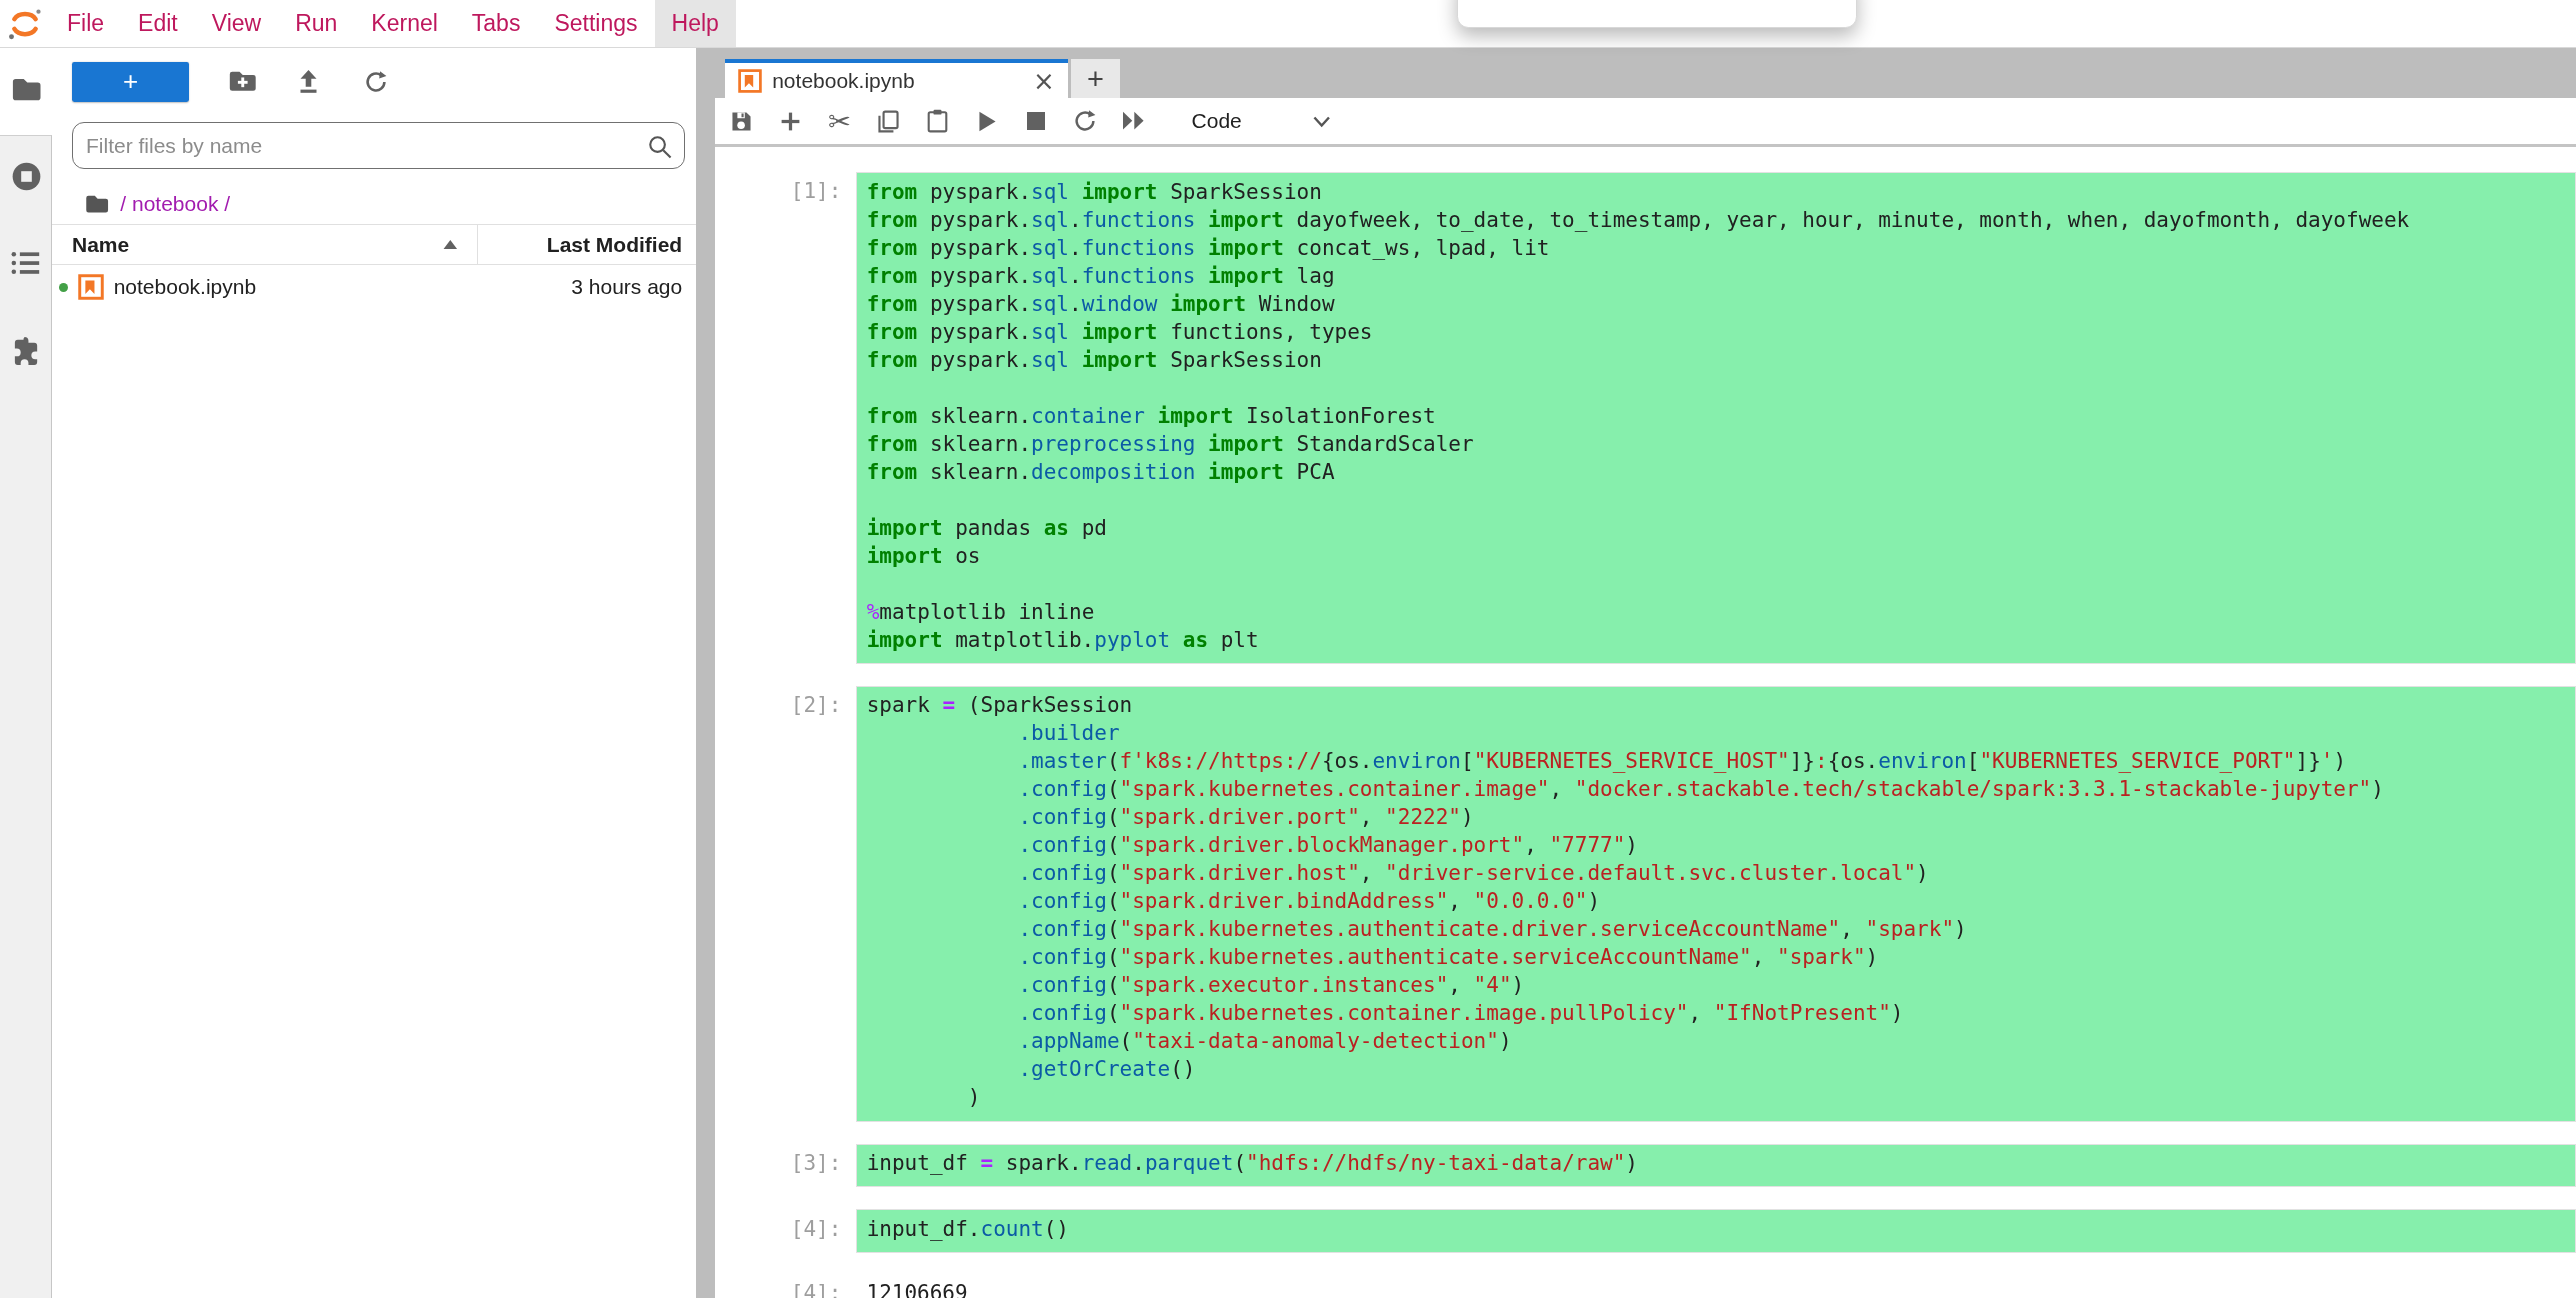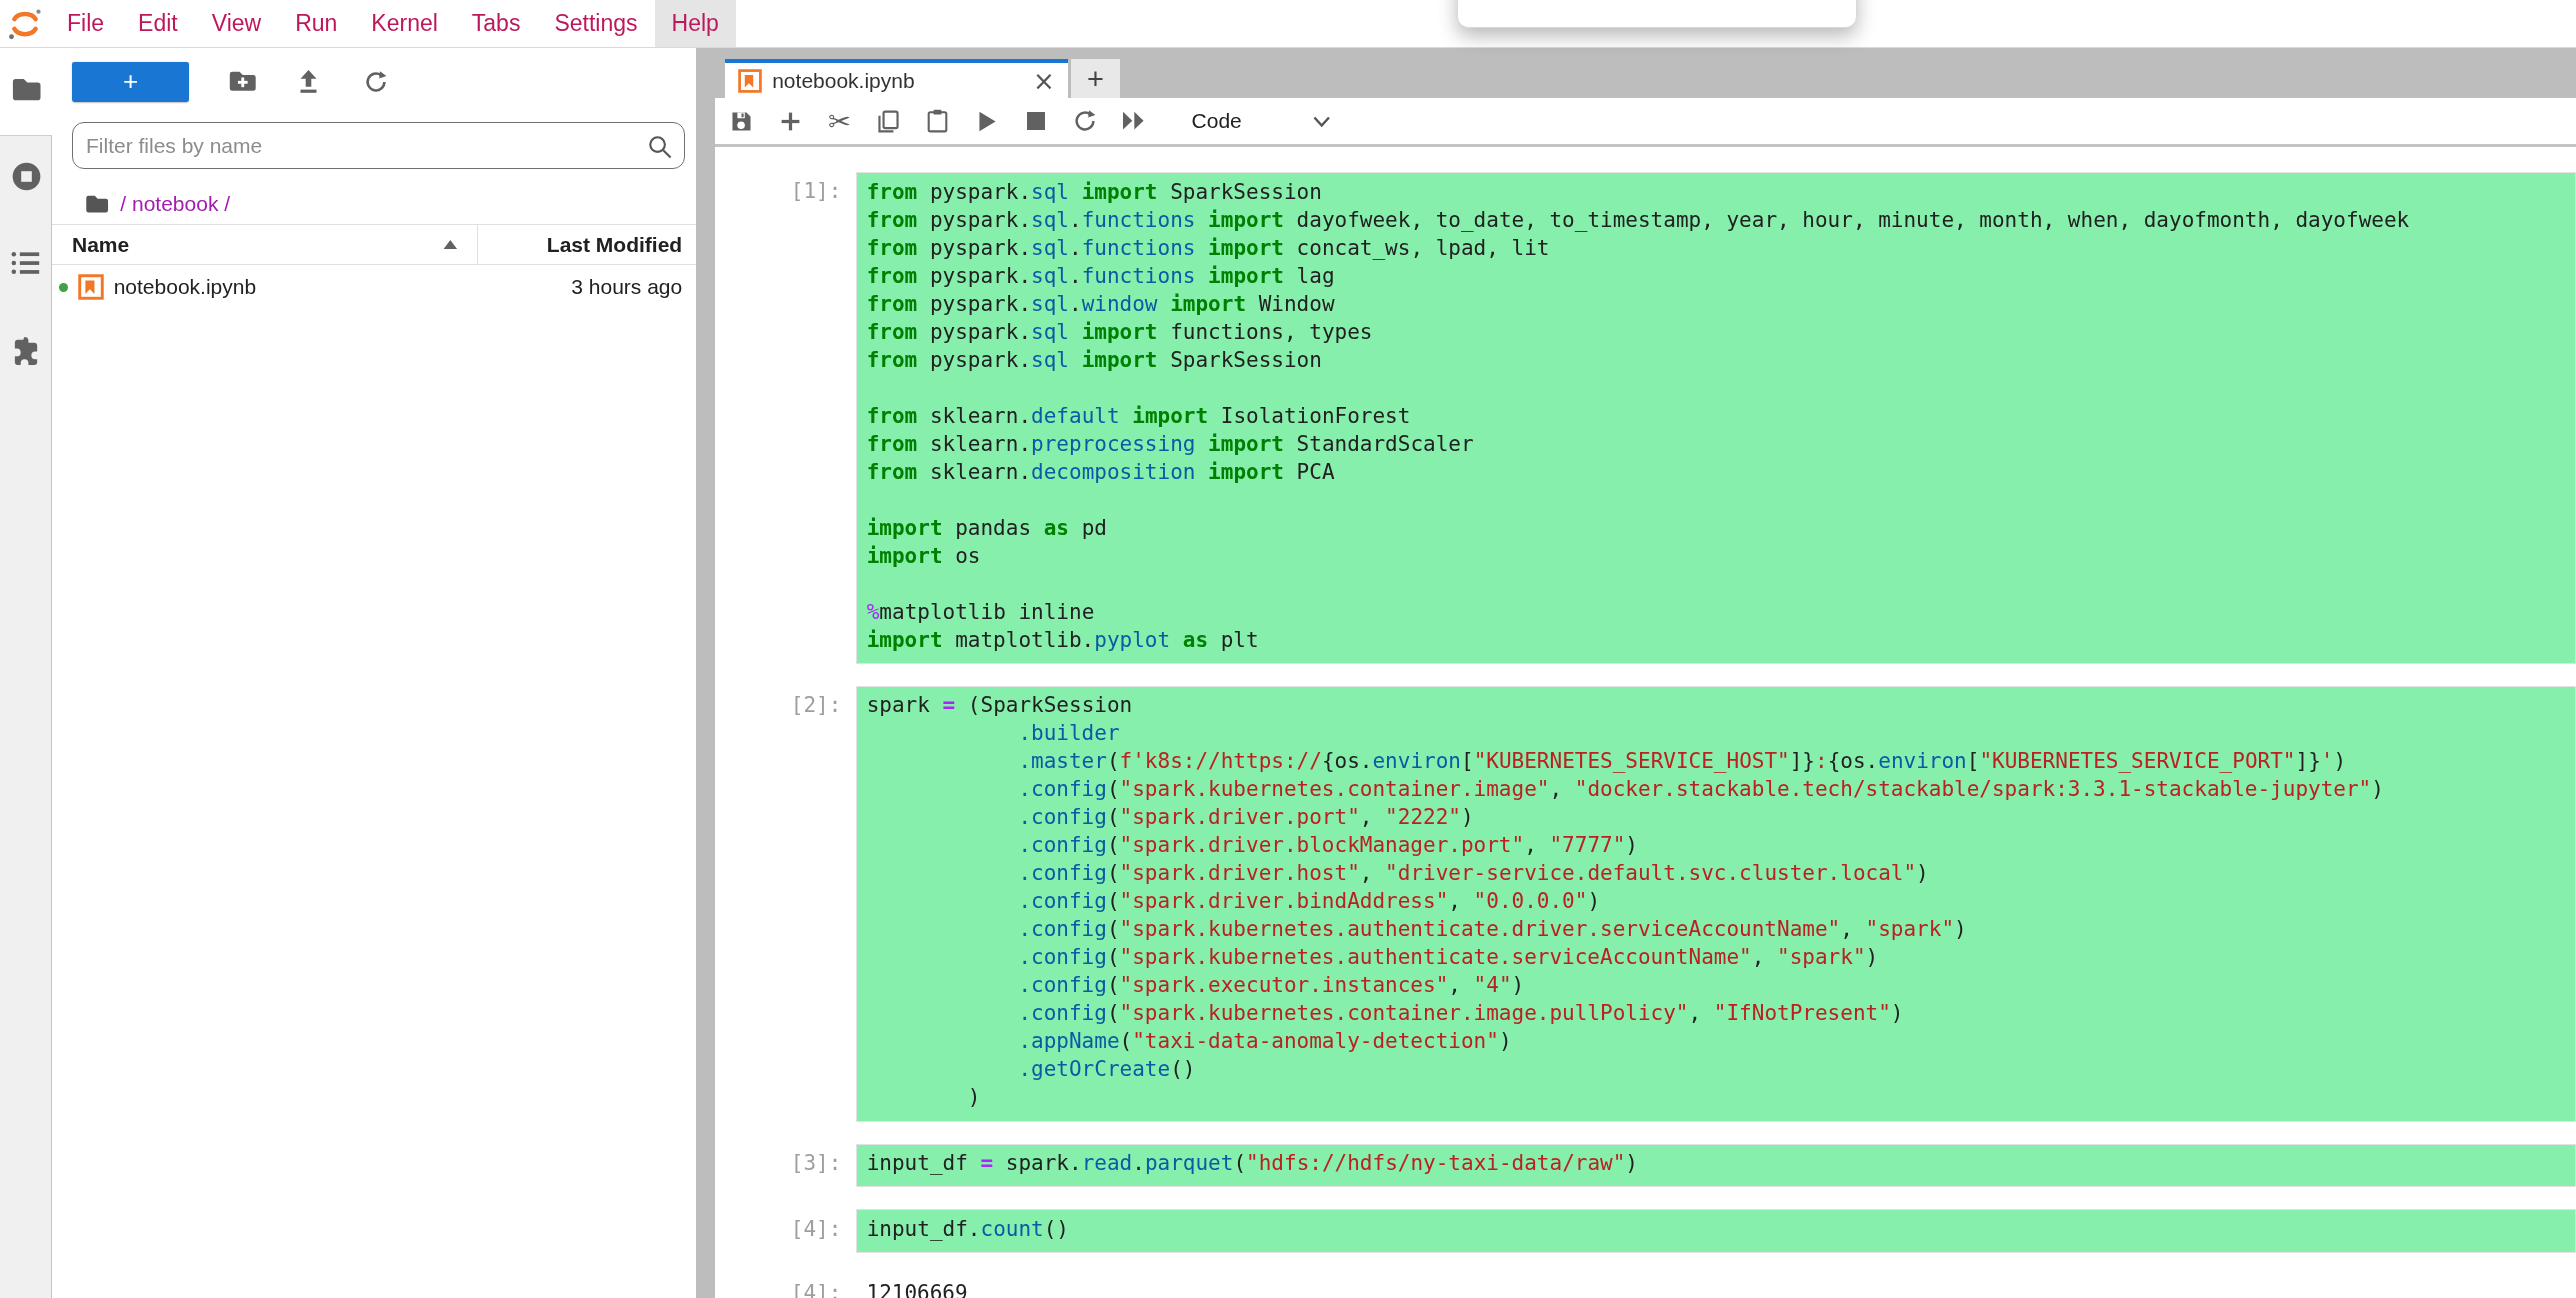--- a/index.html
+++ b/index.html
@@ -342,21 +342,21 @@
           <div class="gutter">[1]:</div>
           <div class="editor">
             <div class="cline"><span class="tk-k">from</span><span class="tk-t"> pyspark.</span><span class="tk-p">sql</span><span class="tk-t"> </span><span class="tk-k">import</span><span class="tk-t"> SparkSession</span></div>
             <div class="cline"><span class="tk-k">from</span><span class="tk-t"> pyspark.</span><span class="tk-p">sql</span><span class="tk-t">.</span><span class="tk-p">functions</span><span class="tk-t"> </span><span class="tk-k">import</span><span class="tk-t"> dayofweek, to_date, to_timestamp, year, hour, minute, month, when, dayofmonth, dayofweek</span></div>
             <div class="cline"><span class="tk-k">from</span><span class="tk-t"> pyspark.</span><span class="tk-p">sql</span><span class="tk-t">.</span><span class="tk-p">functions</span><span class="tk-t"> </span><span class="tk-k">import</span><span class="tk-t"> concat_ws, lpad, lit</span></div>
             <div class="cline"><span class="tk-k">from</span><span class="tk-t"> pyspark.</span><span class="tk-p">sql</span><span class="tk-t">.</span><span class="tk-p">functions</span><span class="tk-t"> </span><span class="tk-k">import</span><span class="tk-t"> lag</span></div>
             <div class="cline"><span class="tk-k">from</span><span class="tk-t"> pyspark.</span><span class="tk-p">sql</span><span class="tk-t">.</span><span class="tk-p">window</span><span class="tk-t"> </span><span class="tk-k">import</span><span class="tk-t"> Window</span></div>
             <div class="cline"><span class="tk-k">from</span><span class="tk-t"> pyspark.</span><span class="tk-p">sql</span><span class="tk-t"> </span><span class="tk-k">import</span><span class="tk-t"> functions, types</span></div>
             <div class="cline"><span class="tk-k">from</span><span class="tk-t"> pyspark.</span><span class="tk-p">sql</span><span class="tk-t"> </span><span class="tk-k">import</span><span class="tk-t"> SparkSession</span></div>
             <div class="cline">&nbsp;</div>
-            <div class="cline"><span class="tk-k">from</span><span class="tk-t"> sklearn.</span><span class="tk-p">default</span><span class="tk-t"> </span><span class="tk-k">import</span><span class="tk-t"> IsolationForest</span></div>
+            <div class="cline"><span class="tk-k">from</span><span class="tk-t"> sklearn.</span><span class="tk-p">container</span><span class="tk-t"> </span><span class="tk-k">import</span><span class="tk-t"> IsolationForest</span></div>
             <div class="cline"><span class="tk-k">from</span><span class="tk-t"> sklearn.</span><span class="tk-p">preprocessing</span><span class="tk-t"> </span><span class="tk-k">import</span><span class="tk-t"> StandardScaler</span></div>
             <div class="cline"><span class="tk-k">from</span><span class="tk-t"> sklearn.</span><span class="tk-p">decomposition</span><span class="tk-t"> </span><span class="tk-k">import</span><span class="tk-t"> PCA</span></div>
             <div class="cline">&nbsp;</div>
             <div class="cline"><span class="tk-k">import</span><span class="tk-t"> pandas </span><span class="tk-k">as</span><span class="tk-t"> pd</span></div>
             <div class="cline"><span class="tk-k">import</span><span class="tk-t"> os</span></div>
             <div class="cline">&nbsp;</div>
             <div class="cline"><span class="tk-m">%</span><span class="tk-t">matplotlib inline</span></div>
             <div class="cline"><span class="tk-k">import</span><span class="tk-t"> matplotlib.</span><span class="tk-p">pyplot</span><span class="tk-t"> </span><span class="tk-k">as</span><span class="tk-t"> plt</span></div>
           </div>
         </div>

